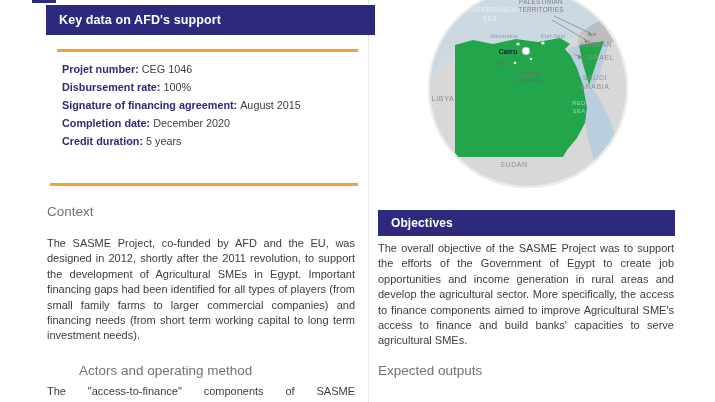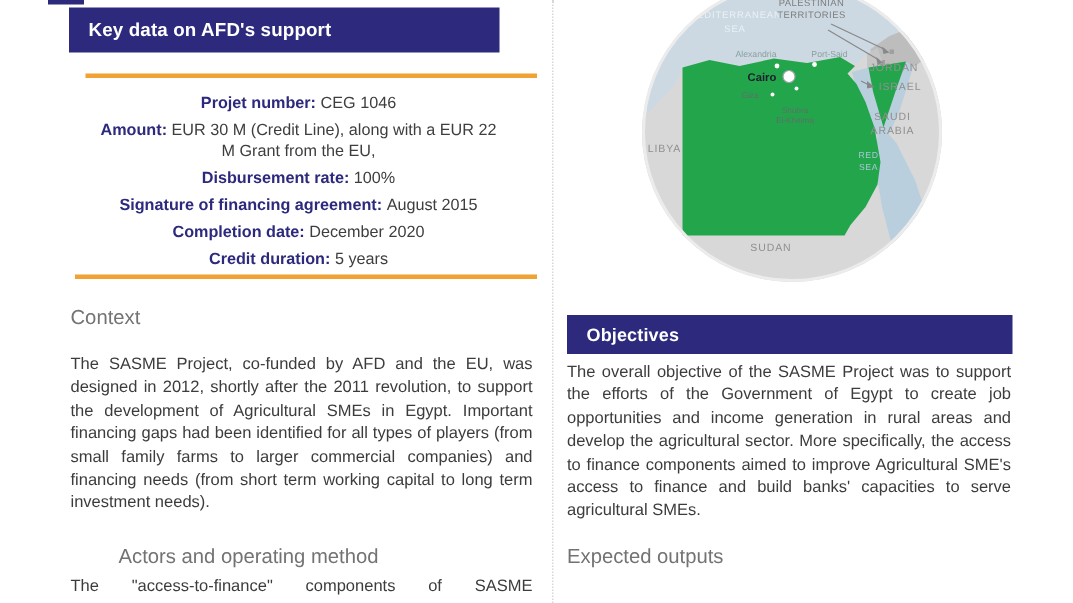--- a/index.html
+++ b/index.html
@@ -5,28 +5,28 @@
   html,body{margin:0;padding:0;}
   body{
     width:715px;height:402px;background:#ffffff;position:relative;overflow:hidden;
     font-family:"Liberation Sans", sans-serif;
   }
   .bar{
     position:absolute;background:#2d2a7d;color:#ffffff;font-weight:bold;
     display:flex;align-items:center;padding-left:13px;box-sizing:border-box;
     letter-spacing:.1px;
   }
-  #keydata-bar{left:46px;top:5px;width:287px;height:30px;font-size:12.5px;}
+  #keydata-bar{left:46px;top:5px;width:329px;height:30px;font-size:12.5px;}
   #objectives-bar{left:378px;top:210px;width:297px;height:26px;font-size:12px;}
   .rule{position:absolute;background:#f0a232;height:3px;}
   #rule-top{left:57px;top:49px;width:301px;}
   #rule-bottom{left:50px;top:183px;width:308px;}
   #keydata-list{position:absolute;left:62px;top:62px;width:274px;font-size:10.8px;
     color:#3e3e3e;line-height:14px;}
-  .kv{margin-bottom:4px;text-align:center;}
+  .kv{margin-bottom:4px;}
   .kv .k{color:#2d2a7d;font-weight:bold;}
   .kv .v{margin-left:3px;}
   .section-h{position:absolute;color:#737373;font-weight:normal;font-size:13.5px;}
   #context-h{left:47px;top:204px;}
   #actors-h{left:47px;top:363px;margin-left:32px;}
   #expected-h{left:378px;top:363px;}
   .body-text{position:absolute;font-size:11px;color:#3c3c3c;text-align:justify;
     line-height:15.4px;}
   #context-body{left:47px;top:236px;width:308px;}
   #actors-body{left:47px;top:384px;width:308px;text-align-last:justify;}
@@ -50,21 +50,20 @@
 <div id="top-fragment"></div>
 <div id="column-divider"></div>
 
 <div class="bar" id="keydata-bar">
   <span>Key data on AFD's support</span>
 </div>
 <div class="rule" id="rule-top"></div>
 
 <div id="keydata-list">
   <div class="kv"><span class="k">Projet number:</span><span class="v">CEG 1046</span></div>
-  <div class="kv"><span class="k">Amount:</span><span class="v">EUR 30 M (Credit Line), along with a EUR 22 M Grant from the EU,</span></div>
   <div class="kv"><span class="k">Disbursement rate:</span><span class="v">100%</span></div>
   <div class="kv"><span class="k">Signature of financing agreement:</span><span class="v">August 2015</span></div>
   <div class="kv"><span class="k">Completion date:</span><span class="v">December 2020</span></div>
   <div class="kv"><span class="k">Credit duration:</span><span class="v">5 years</span></div>
 </div>
 <div class="rule" id="rule-bottom"></div>
 
 <div class="section-h" id="context-h">Context</div>
 <div class="body-text" id="context-body">The SASME Project, co-funded by AFD and the EU, was designed in 2012, shortly after the 2011 revolution, to support the development of Agricultural SMEs in Egypt. Important financing gaps had been identified for all types of players (from small family farms to larger commercial companies) and financing needs (from short term working capital to long term investment needs).</div>
 

